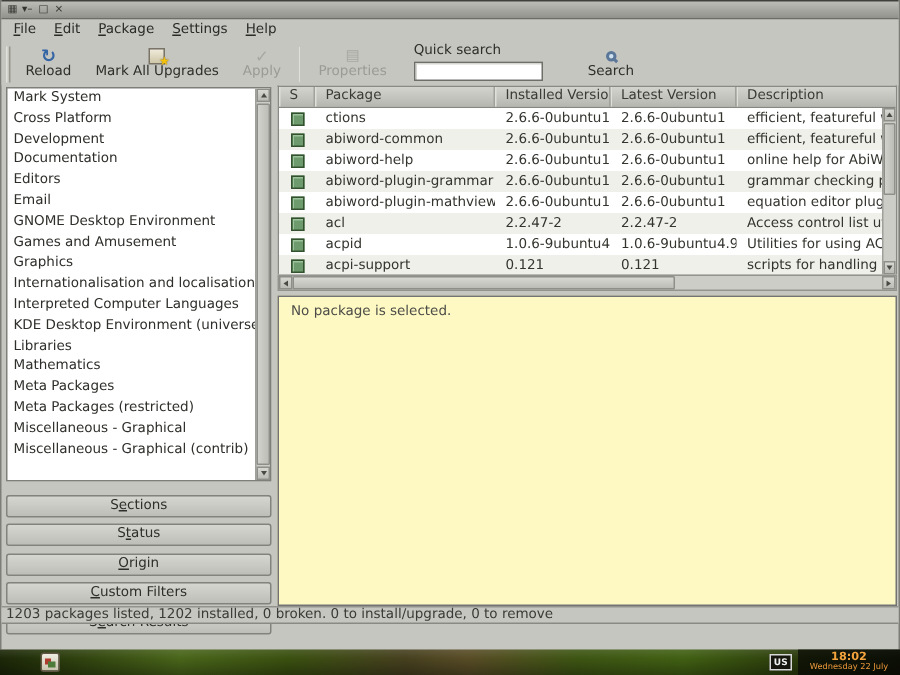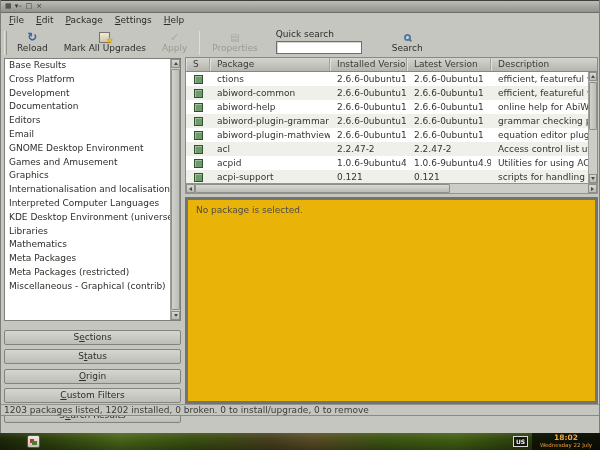--- a/index.html
+++ b/index.html
@@ -99,21 +99,21 @@
   .st-sq { width:9px; height:9px; background:#6d9b6d; border:1px solid #33502f;
            box-shadow:inset 1px 1px 0 #9cc39c; }
   .table-vscroll { position:absolute; top:14px; right:0; width:9px; bottom:0;
                    background:#cdcdc8; border-left:1px solid #a0a09a; }
   .h-scroll { position:relative; height:11px; background:#cdcdc8; border:1px solid #94948f; }
   .hsb-btn { position:absolute; top:0; bottom:0; width:9px; background:linear-gradient(#d8d8d3,#bcbcb6);
              border:1px solid #8f8f89; display:flex; align-items:center; justify-content:center; }
   .hsb-btn.left { left:0; } .hsb-btn.right { right:0; }
   .hsb-thumb { position:absolute; top:0; bottom:0; left:9px; width:62%;
                background:linear-gradient(#d8d8d3,#bcbcb6); border:1px solid #8f8f89; border-radius:1px; }
-  .details-pane { margin-top:3px; flex:1; background:#eab308; border:3px solid #737373;
+  .details-pane { margin-top:3px; flex:1; background:#fef9c3; border:1px solid #737373;
                   padding:5px 8px; }
   .details-msg { font-size:9px; color:#4c4c48; }
 
   
   .statusbar { position:absolute; left:0; right:0; bottom:17px; height:12px; background:#c6c6c1;
                border-top:1px solid #93938e; border-bottom:1px solid #8a8a85;
                font-size:9px; color:#3a3a36; line-height:11px; padding-left:3px; white-space:nowrap; }
 
   
   .taskbar { position:absolute; left:0; right:0; bottom:0; height:17px;
@@ -208,36 +208,37 @@
           </span>
         <span class="lbl">Search</span>
       </div>
     </div>
 
     <div class="main">
 
       <div class="left-panel">
         <div class="cat-list">
 
-            <div class="cat-item">Base Results</div>
+            <div class="cat-item">Mark System</div>
             <div class="cat-item">Cross Platform</div>
             <div class="cat-item">Development</div>
             <div class="cat-item">Documentation</div>
             <div class="cat-item">Editors</div>
             <div class="cat-item">Email</div>
             <div class="cat-item">GNOME Desktop Environment</div>
             <div class="cat-item">Games and Amusement</div>
             <div class="cat-item">Graphics</div>
             <div class="cat-item">Internationalisation and localisation</div>
             <div class="cat-item">Interpreted Computer Languages</div>
             <div class="cat-item">KDE Desktop Environment (universe)</div>
             <div class="cat-item">Libraries</div>
             <div class="cat-item">Mathematics</div>
             <div class="cat-item">Meta Packages</div>
             <div class="cat-item">Meta Packages (restricted)</div>
+            <div class="cat-item">Miscellaneous - Graphical</div>
             <div class="cat-item">Miscellaneous - Graphical (contrib)</div>
             <div class="v-scroll">
             <div class="sb-btn up">
                 <span class="tri-up"></span>
               </div>
             <div class="sb-thumb" style="top:10px; bottom:10px;"></div>
             <div class="sb-btn down">
                 <span class="tri-down"></span>
               </div>
           </div>

